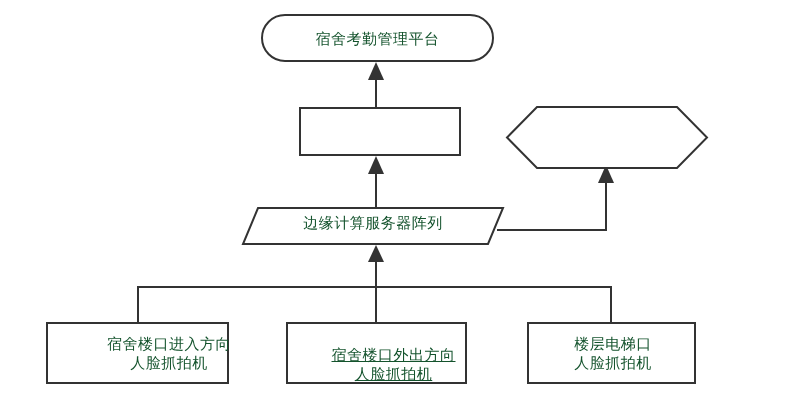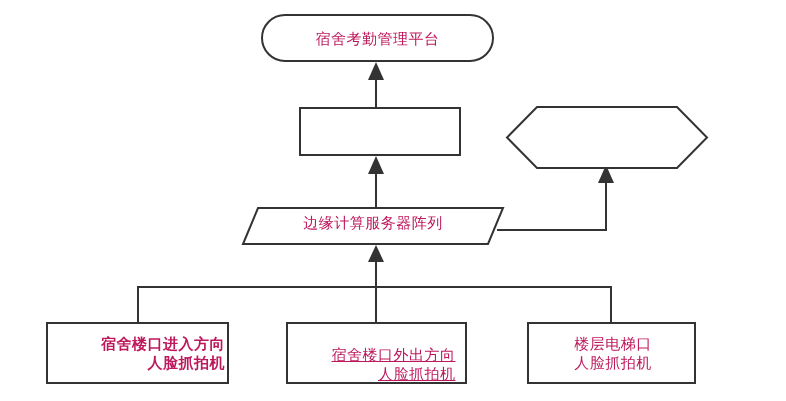--- a/index.html
+++ b/index.html
@@ -23,22 +23,22 @@
     left: 0;
     top: 0;
     width: 786px;
     height: 401px;
   }
   .node-label {
     position: absolute;
     display: flex;
     align-items: center;
     justify-content: center;
-    text-align: right;
-    color: #be185d;
+    text-align: center;
+    color: #14532d;
     font-size: 15px;
     line-height: 19px;
     letter-spacing: 0.5px;
     white-space: pre-line;
     pointer-events: none;
   }
   .shape-stroke {
     fill: #ffffff;
     stroke: #333333;
     stroke-width: 2;
@@ -102,21 +102,21 @@
 
     <rect class="shape-stroke" x="528" y="323" width="167" height="60"></rect>
   </svg>
 
   <div class="node-label" style="left:262px; top:15px; width:231px; height:46px;">宿舍考勤管理平台</div>
 
 
 
   <div class="node-label" style="left:243px; top:208px; width:260px; height:28px;">边缘计算服务器阵列</div>
 
-  <div class="node-label" style="left:57px; top:323px; width:212px; height:60px;font-weight:bold;">宿舍楼口进入方向
+  <div class="node-label" style="left:63px; top:323px; width:212px; height:60px;">宿舍楼口进入方向
 人脸抓拍机</div>
 
   <div class="node-label" style="left:287px; top:334px; width:213px; height:60px;text-decoration:underline;">宿舍楼口外出方向
 人脸抓拍机</div>
 
   <div class="node-label" style="left:528px; top:323px; width:170px; height:60px;">楼层电梯口
 人脸抓拍机</div>
 
   <div class="hit-region" style="left:262px; top:15px; width:231px; height:46px;"></div>
   <div class="hit-region" style="left:300px; top:108px; width:160px; height:47px;"></div>

